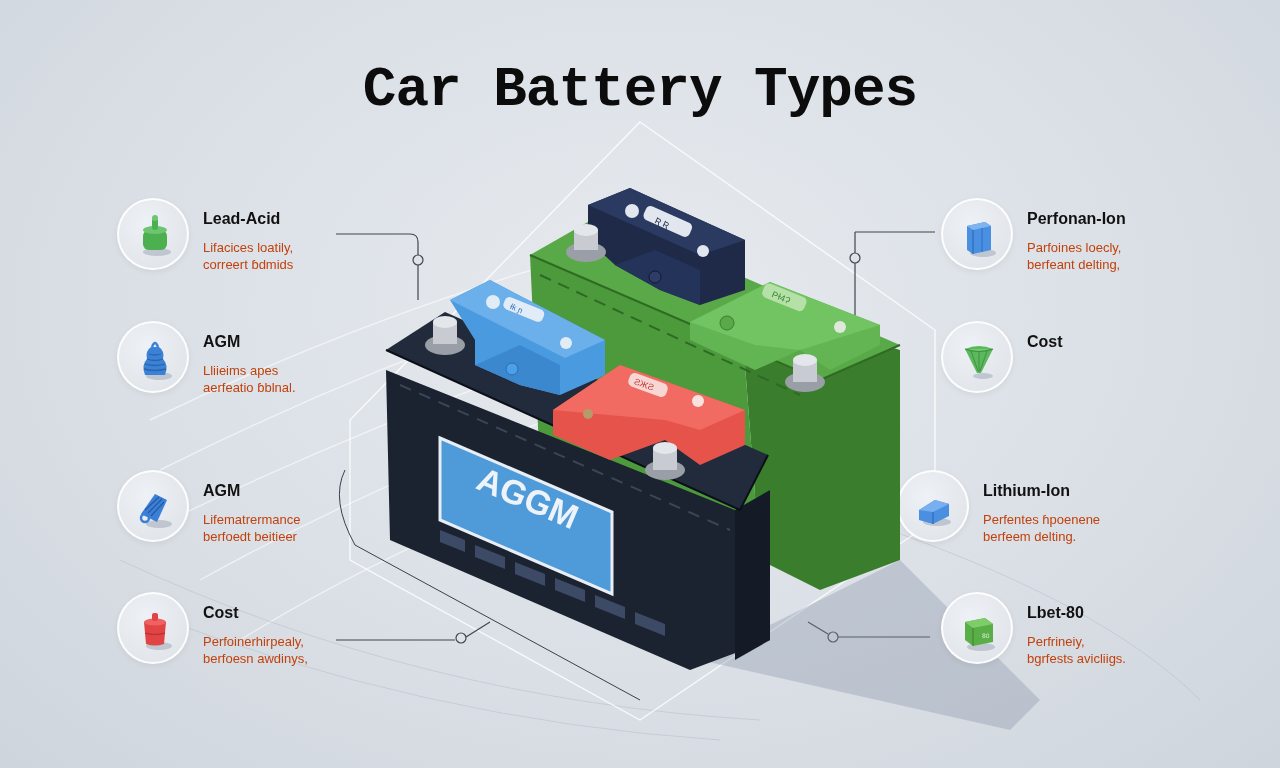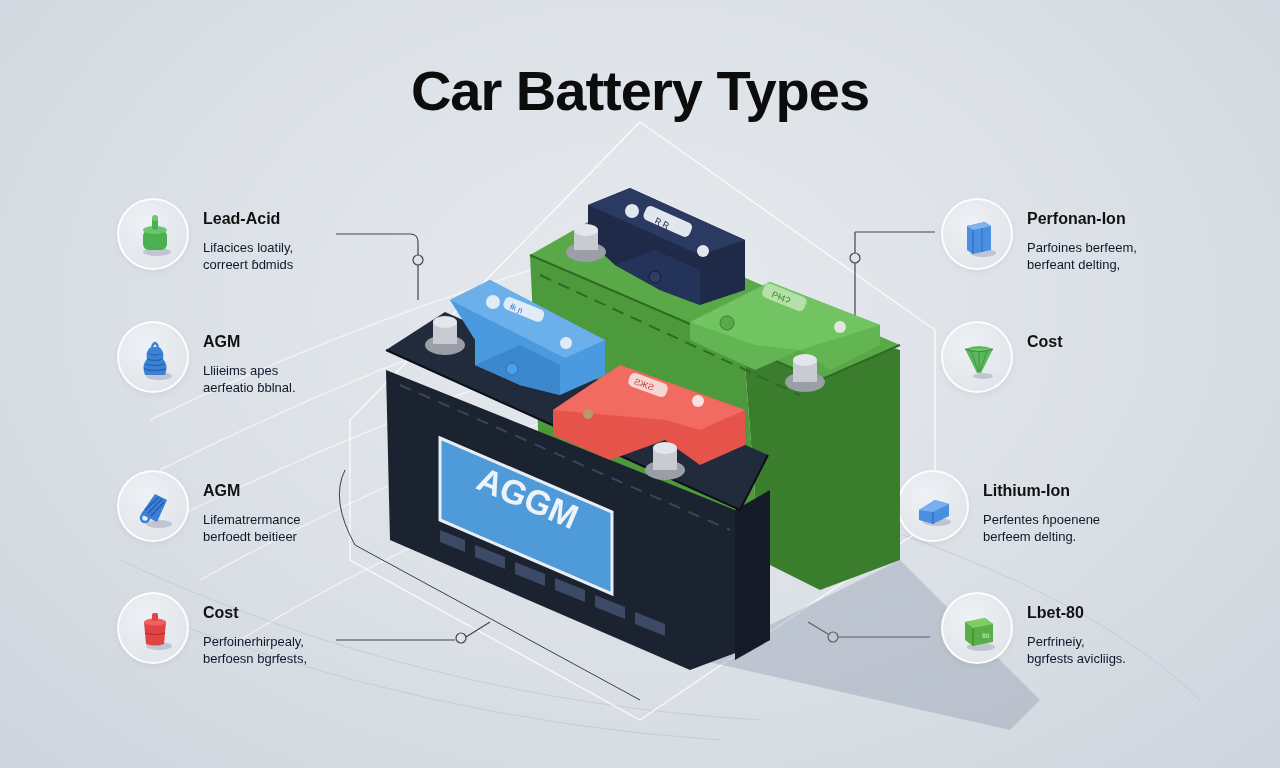--- a/index.html
+++ b/index.html
@@ -8,37 +8,37 @@
     font-family: "Liberation Sans", sans-serif;
     background: radial-gradient(ellipse at 50% 40%, #e6eaef 0%, #dbe0e6 55%, #cfd5dd 100%);
     position: relative;
     color: #111;
   }
   .stage { position: absolute; left: 0; top: 0; width: 1280px; height: 768px; }
   .bg-svg { position: absolute; left: 0; top: 0; width: 1280px; height: 768px; }
   .title {
     position: absolute; left: 0; top: 58px; width: 1280px;
     text-align: center; font-size: 56px; font-weight: 700;
-    letter-spacing: -1px; color: #0c0c0c;
+    letter-spacing: -1px; color: #0c0c0c; font-family: Liberation Mono, monospace;
   }
   .callout { position: absolute; width: 320px; height: 80px; }
   .callout .disc {
     position: absolute; left: 0; top: 0; width: 72px; height: 72px;
     border-radius: 50%; border: 2px solid rgba(255,255,255,0.9);
     background: radial-gradient(circle at 40% 35%, #eef1f5 0%, #dde2e8 100%);
     box-shadow: 0 2px 6px rgba(0,0,0,0.06);
   }
   .callout .disc svg { position: absolute; left: 12px; top: 12px; width: 48px; height: 48px; }
   .callout .name {
     position: absolute; left: 86px; top: 12px;
     font-size: 16px; font-weight: 700; color: #111; white-space: nowrap;
   }
   .callout .desc {
     position: absolute; left: 86px; top: 41px;
-    font-size: 13px; line-height: 17px; color: #0f172a; white-space: nowrap;
+    font-size: 13px; line-height: 17px; color: #c2410c; white-space: nowrap;
   }
   .battery-svg { position: absolute; left: 330px; top: 170px; width: 620px; height: 540px; }
 </style>
 </head>
 <body>
 
 <div class="stage">
 
   <svg class="bg-svg" viewBox="0 0 1280 768">
 
@@ -141,37 +141,37 @@
         <ellipse cx="28" cy="40" rx="13" ry="4" fill="#9aa3b3" opacity="0.5"></ellipse>
         <path d="M13 16 L 35 16 L 33 38 Q 24 41 15 38 Z" fill="#e04444"></path>
         <ellipse cx="24" cy="16" rx="11" ry="3.5" fill="#f06262"></ellipse>
         <path d="M14 27 Q 24 30 34 27" stroke="#b53030" stroke-width="1.2" fill="none"></path>
         <rect x="21" y="7" width="6" height="8" rx="2" fill="#e04444"></rect>
       </svg>
     </div>
     <div class="name">Cost</div>
     <div class="desc">
       <div>Perfoinerhirpealy,</div>
-      <div>berfoesn bgrfests,</div>
+      <div>berfoesn awdinys,</div>
     </div>
   </div>
 
   <div class="callout" style="left:941px; top:198px;">
     <div class="disc">
       <svg viewBox="0 0 48 48">
         <ellipse cx="28" cy="41" rx="13" ry="4" fill="#9aa3b3" opacity="0.5"></ellipse>
         <path d="M12 14 L 30 10 L 36 14 L 36 38 L 18 42 L 12 38 Z" fill="#4a90e2"></path>
         <path d="M12 14 L 30 10 L 36 14 L 18 18 Z" fill="#7fb4ef"></path>
         <path d="M18 18 L 18 42" stroke="#2f6fbd" stroke-width="1.3"></path>
         <path d="M27 16 L 27 40" stroke="#2f6fbd" stroke-width="1"></path>
       </svg>
     </div>
     <div class="name">Perfonan-Ion</div>
     <div class="desc">
-      <div>Parfoines berfeem,</div>
+      <div>Parfoines loecly,</div>
       <div>berfeant delting,</div>
     </div>
   </div>
 
   <div class="callout" style="left:941px; top:321px;">
     <div class="disc">
       <svg viewBox="0 0 48 48">
         <ellipse cx="28" cy="41" rx="10" ry="3" fill="#9aa3b3" opacity="0.5"></ellipse>
         <path d="M10 14 Q 24 8 38 14 L 26 38 L 22 38 Z" fill="#5cb85c"></path>
         <path d="M10 14 Q 24 19 38 14" stroke="#3e8e3e" stroke-width="1.2" fill="#6fcc6f"></path>

